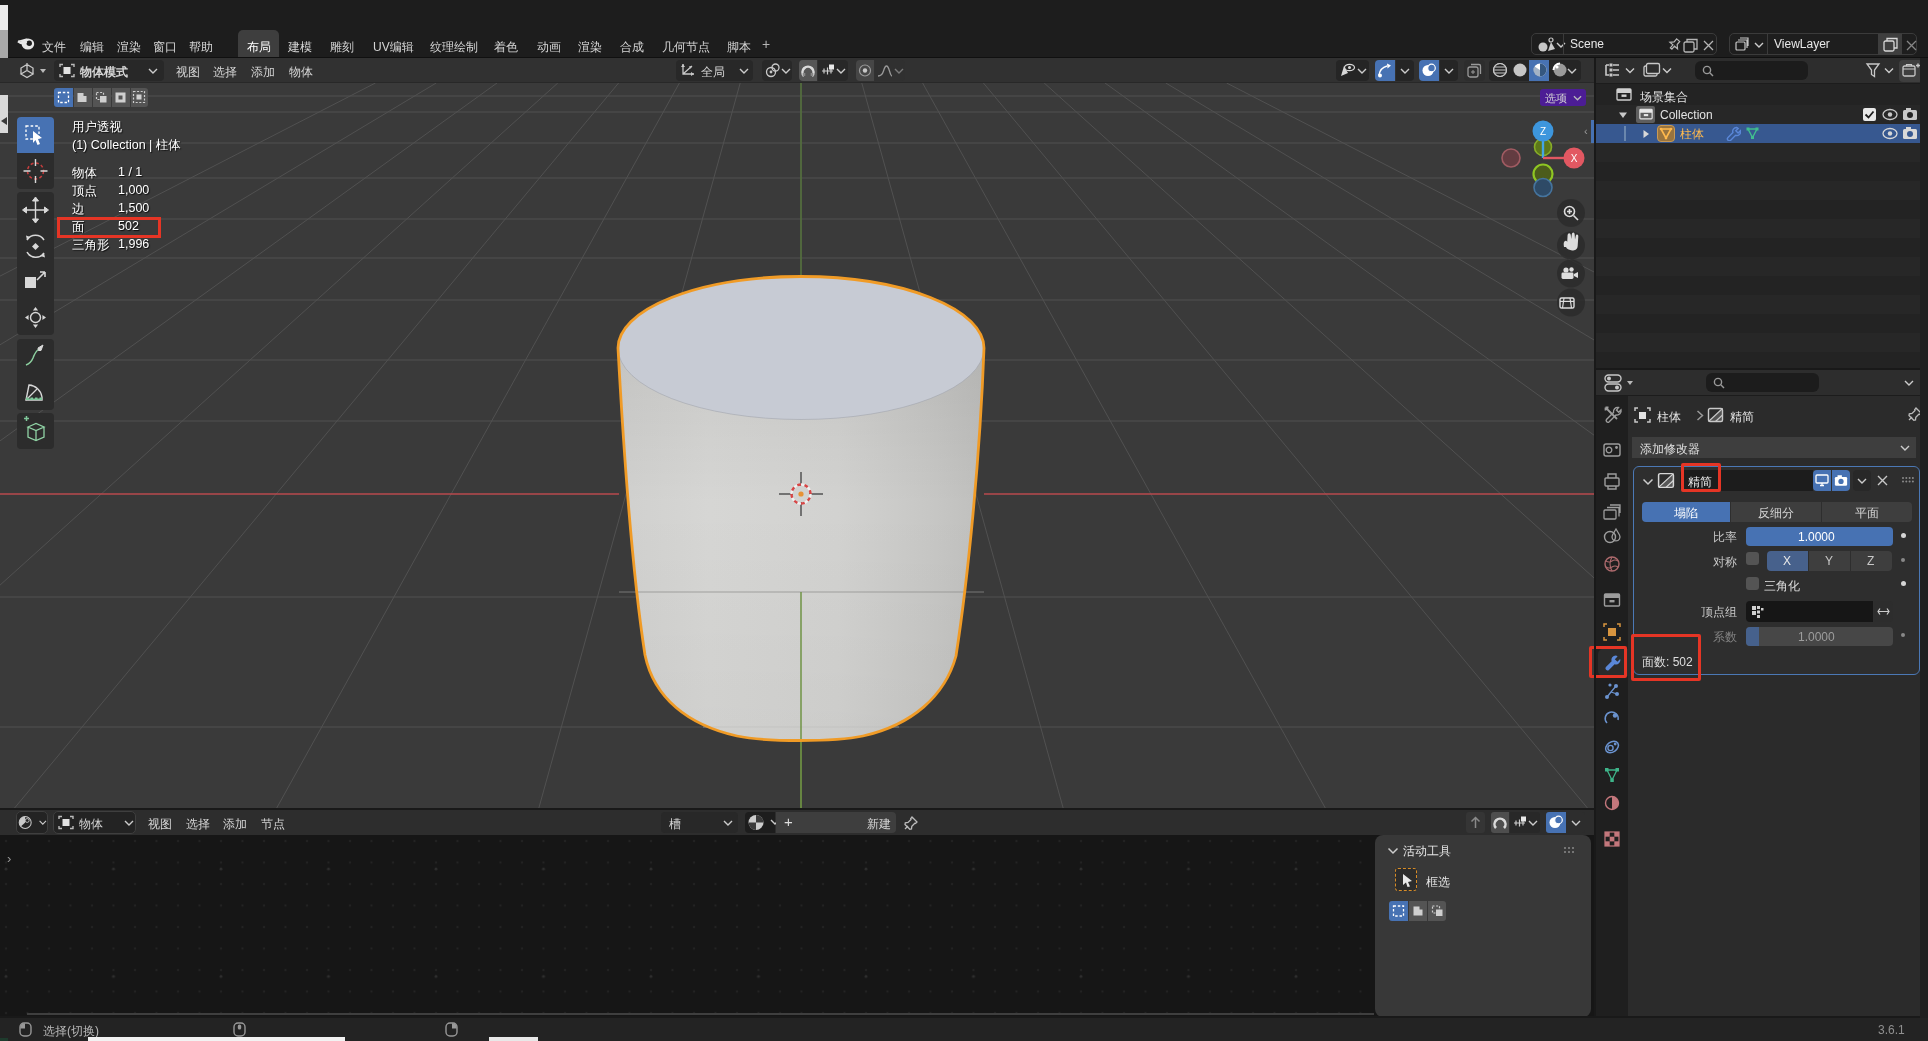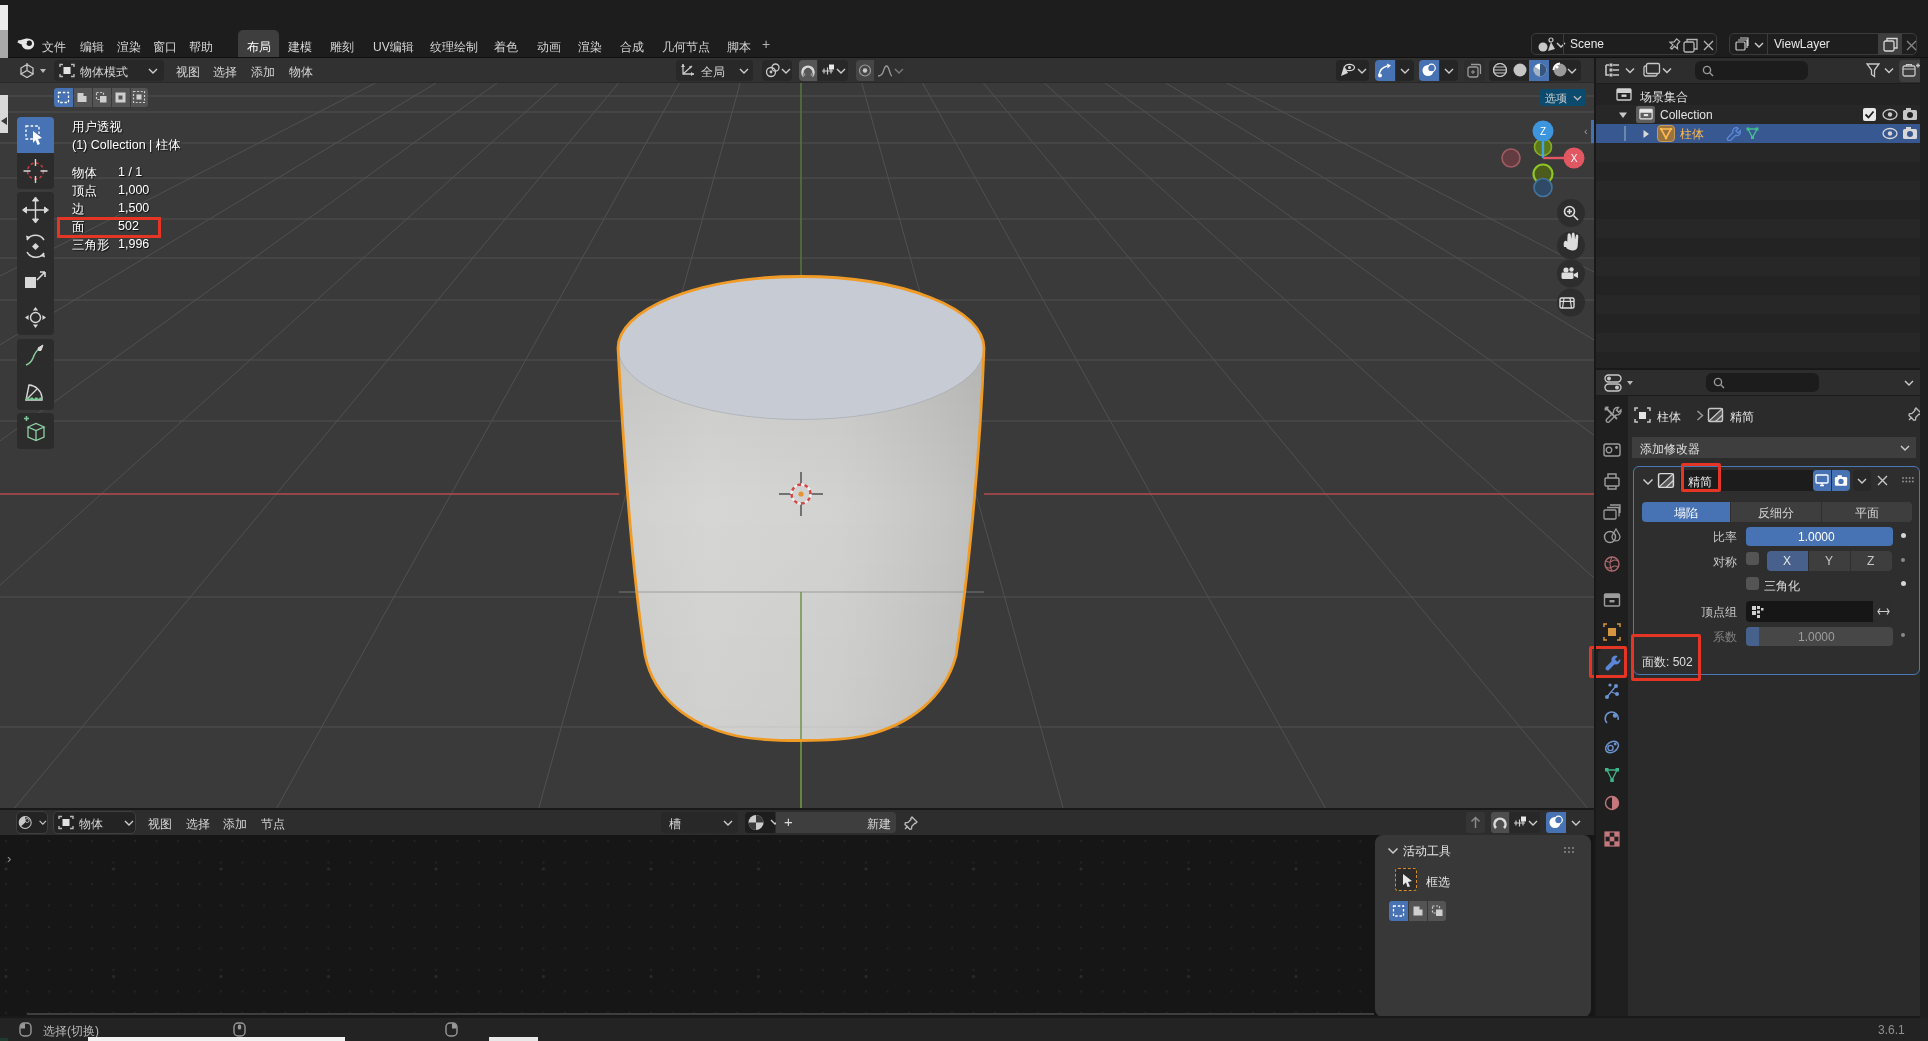--- a/index.html
+++ b/index.html
@@ -200,21 +200,21 @@
   <div class="abs" style="left:0;top:0;width:1594px;height:25px;background:#313131;border-bottom:1px solid #282828;" id="vpheader">
     <svg class="abs" style="left:18px;top:3px;" width="30" height="19" viewBox="0 0 30 19">
       <path d="M3 13 L9 9.5 L15 13 L9 16.5 Z M9 2 L9 9.5 M3 13 L3 7 L9 3.5 L15 7 L15 13" fill="none" stroke="#c8c8c8" stroke-width="1.3"></path>
       <path d="M22 8 l6 0 l-3 4 z" fill="#b9b9b9"></path>
     </svg>
     <div class="abs" style="left:54px;top:2px;width:110px;height:21px;background:#282828;border-radius:4px;">
       <svg class="abs" style="left:5px;top:3px;" width="16" height="15" viewBox="0 0 16 15">
         <path d="M1 4 V1.5 H4 M12 1.5 H15 V4 M15 11 V13.5 H12 M4 13.5 H1 V11" fill="none" stroke="#bbb" stroke-width="1.4"></path>
         <rect x="4.5" y="4" width="7" height="7" fill="#e2e2e2"></rect>
       </svg>
-      <div class="abs txt" style="left:26px;top:4px;">物体模式</div>
+      <div class="abs txt" style="left:26px;top:4px;font-weight:bold;">物体模式</div>
       <svg class="abs" style="left:94px;top:8px;" width="10" height="6" viewBox="0 0 10 6">
             <path d="M1 1 L5 5 L9 1" stroke="#ccc" stroke-width="1.4" fill="none"></path>
           </svg>
     </div>
     <div class="abs txt" style="left:176px;top:6px;">视图</div>
     <div class="abs txt" style="left:213px;top:6px;">选择</div>
     <div class="abs txt" style="left:251px;top:6px;">添加</div>
     <div class="abs txt" style="left:289px;top:6px;">物体</div>
 
     <div class="abs" style="left:676px;top:2px;width:77px;height:21px;background:#282828;border-radius:4px;">
@@ -322,21 +322,21 @@
       <path d="M48 8 L48 14.5 A 6.5 6.5 0 0 1 42.5 4.5 Z" fill="#35577f" opacity="0.45"></path>
       <circle cx="68" cy="8" r="6.5" fill="#9a9a9a"></circle>
       <path d="M68 1.5 A 6.5 6.5 0 0 0 61.5 8" fill="none" stroke="#fff" stroke-width="2"></path>
       <circle cx="65" cy="5" r="1.6" fill="#fff"></circle>
     </svg>
     <svg class="abs" style="left:1567px;top:10px;" width="10" height="6" viewBox="0 0 10 6">
           <path d="M1 1 L5 5 L9 1" stroke="#ccc" stroke-width="1.4" fill="none"></path>
         </svg>
   </div>
 
-  <div class="abs" style="left:1540px;top:31px;width:46px;height:17px;background:#0c4a6e;border-radius:3px;">
+  <div class="abs" style="left:1540px;top:31px;width:46px;height:17px;background:#4c1d95;border-radius:3px;">
     <div class="abs txt" style="left:5px;top:2px;font-size:11px;">选项</div>
     <svg class="abs" style="left:33px;top:6px;" width="9" height="6" viewBox="0 0 10 6">
           <path d="M1 1 L5 5 L9 1" stroke="#bbb" stroke-width="1.4" fill="none"></path>
         </svg>
   </div>
 
   <div class="abs" style="left:54px;top:30px;width:19px;height:19px;background:#4772b3;border-radius:3px 0 0 3px;"></div>
   <div class="abs" style="left:74px;top:30px;width:18px;height:19px;background:#545454;"></div>
   <div class="abs" style="left:93px;top:30px;width:18px;height:19px;background:#545454;"></div>
   <div class="abs" style="left:112px;top:30px;width:18px;height:19px;background:#545454;"></div>

